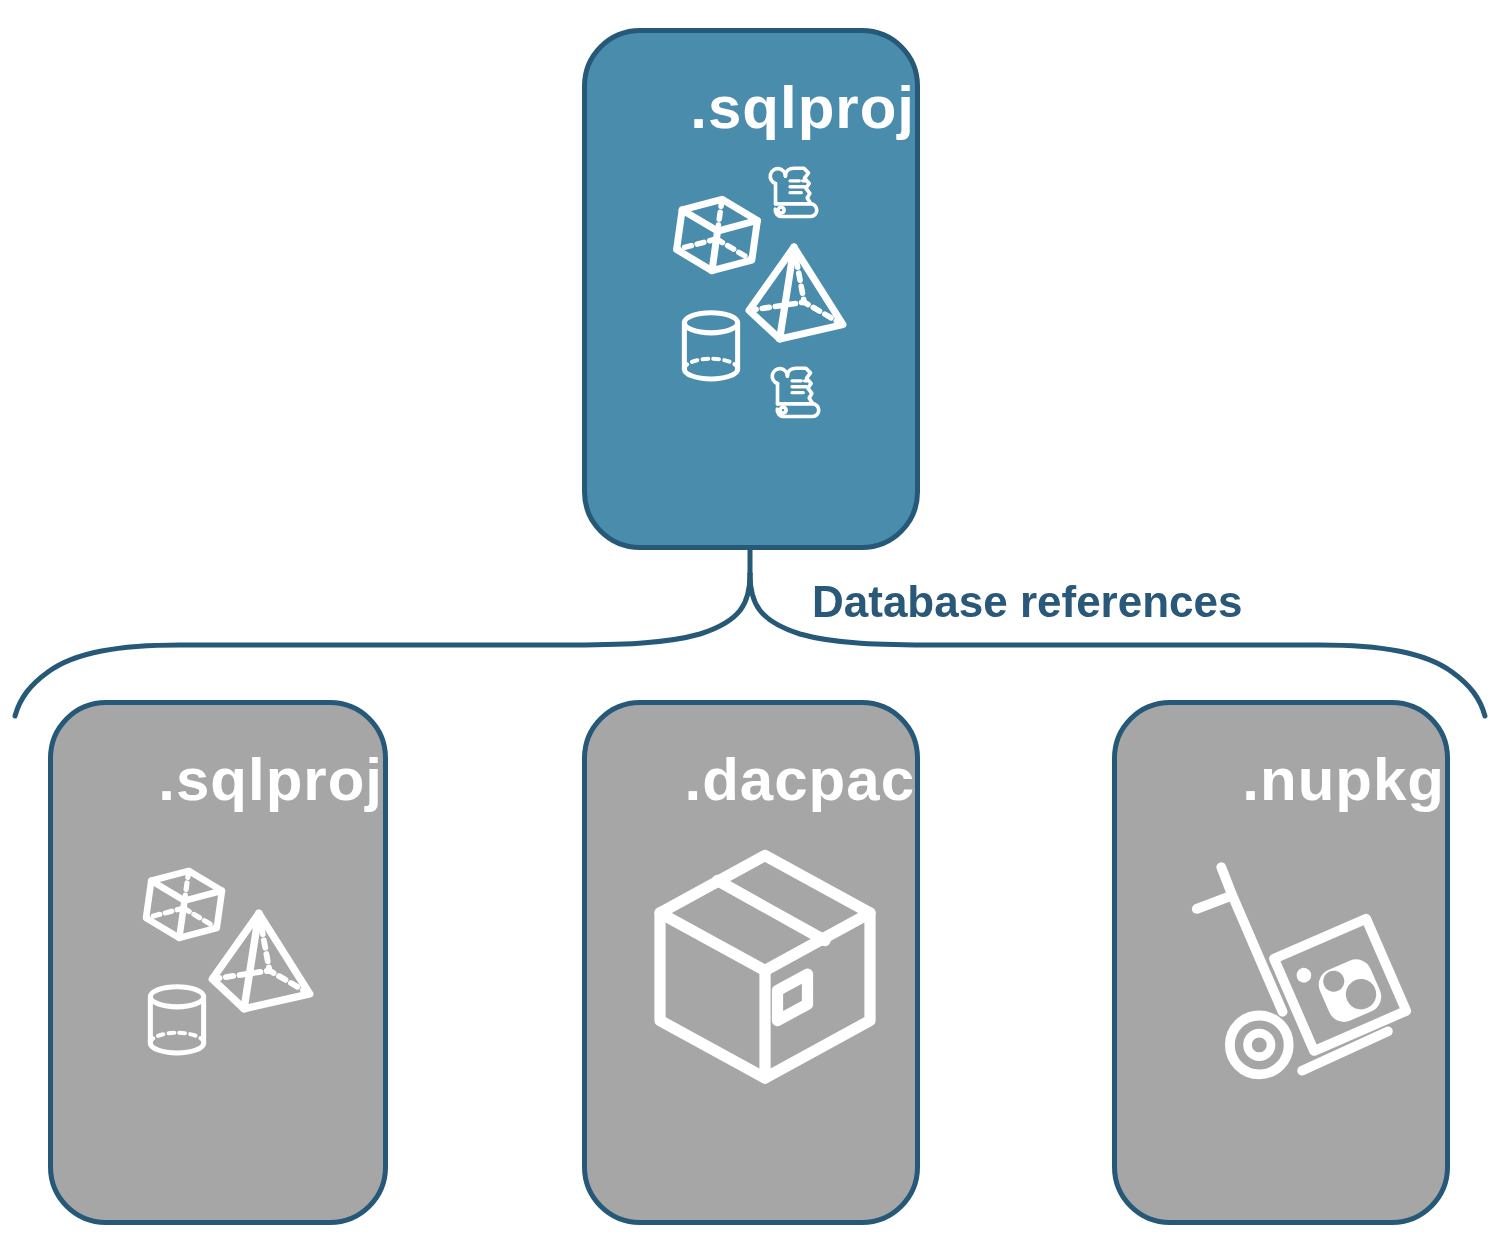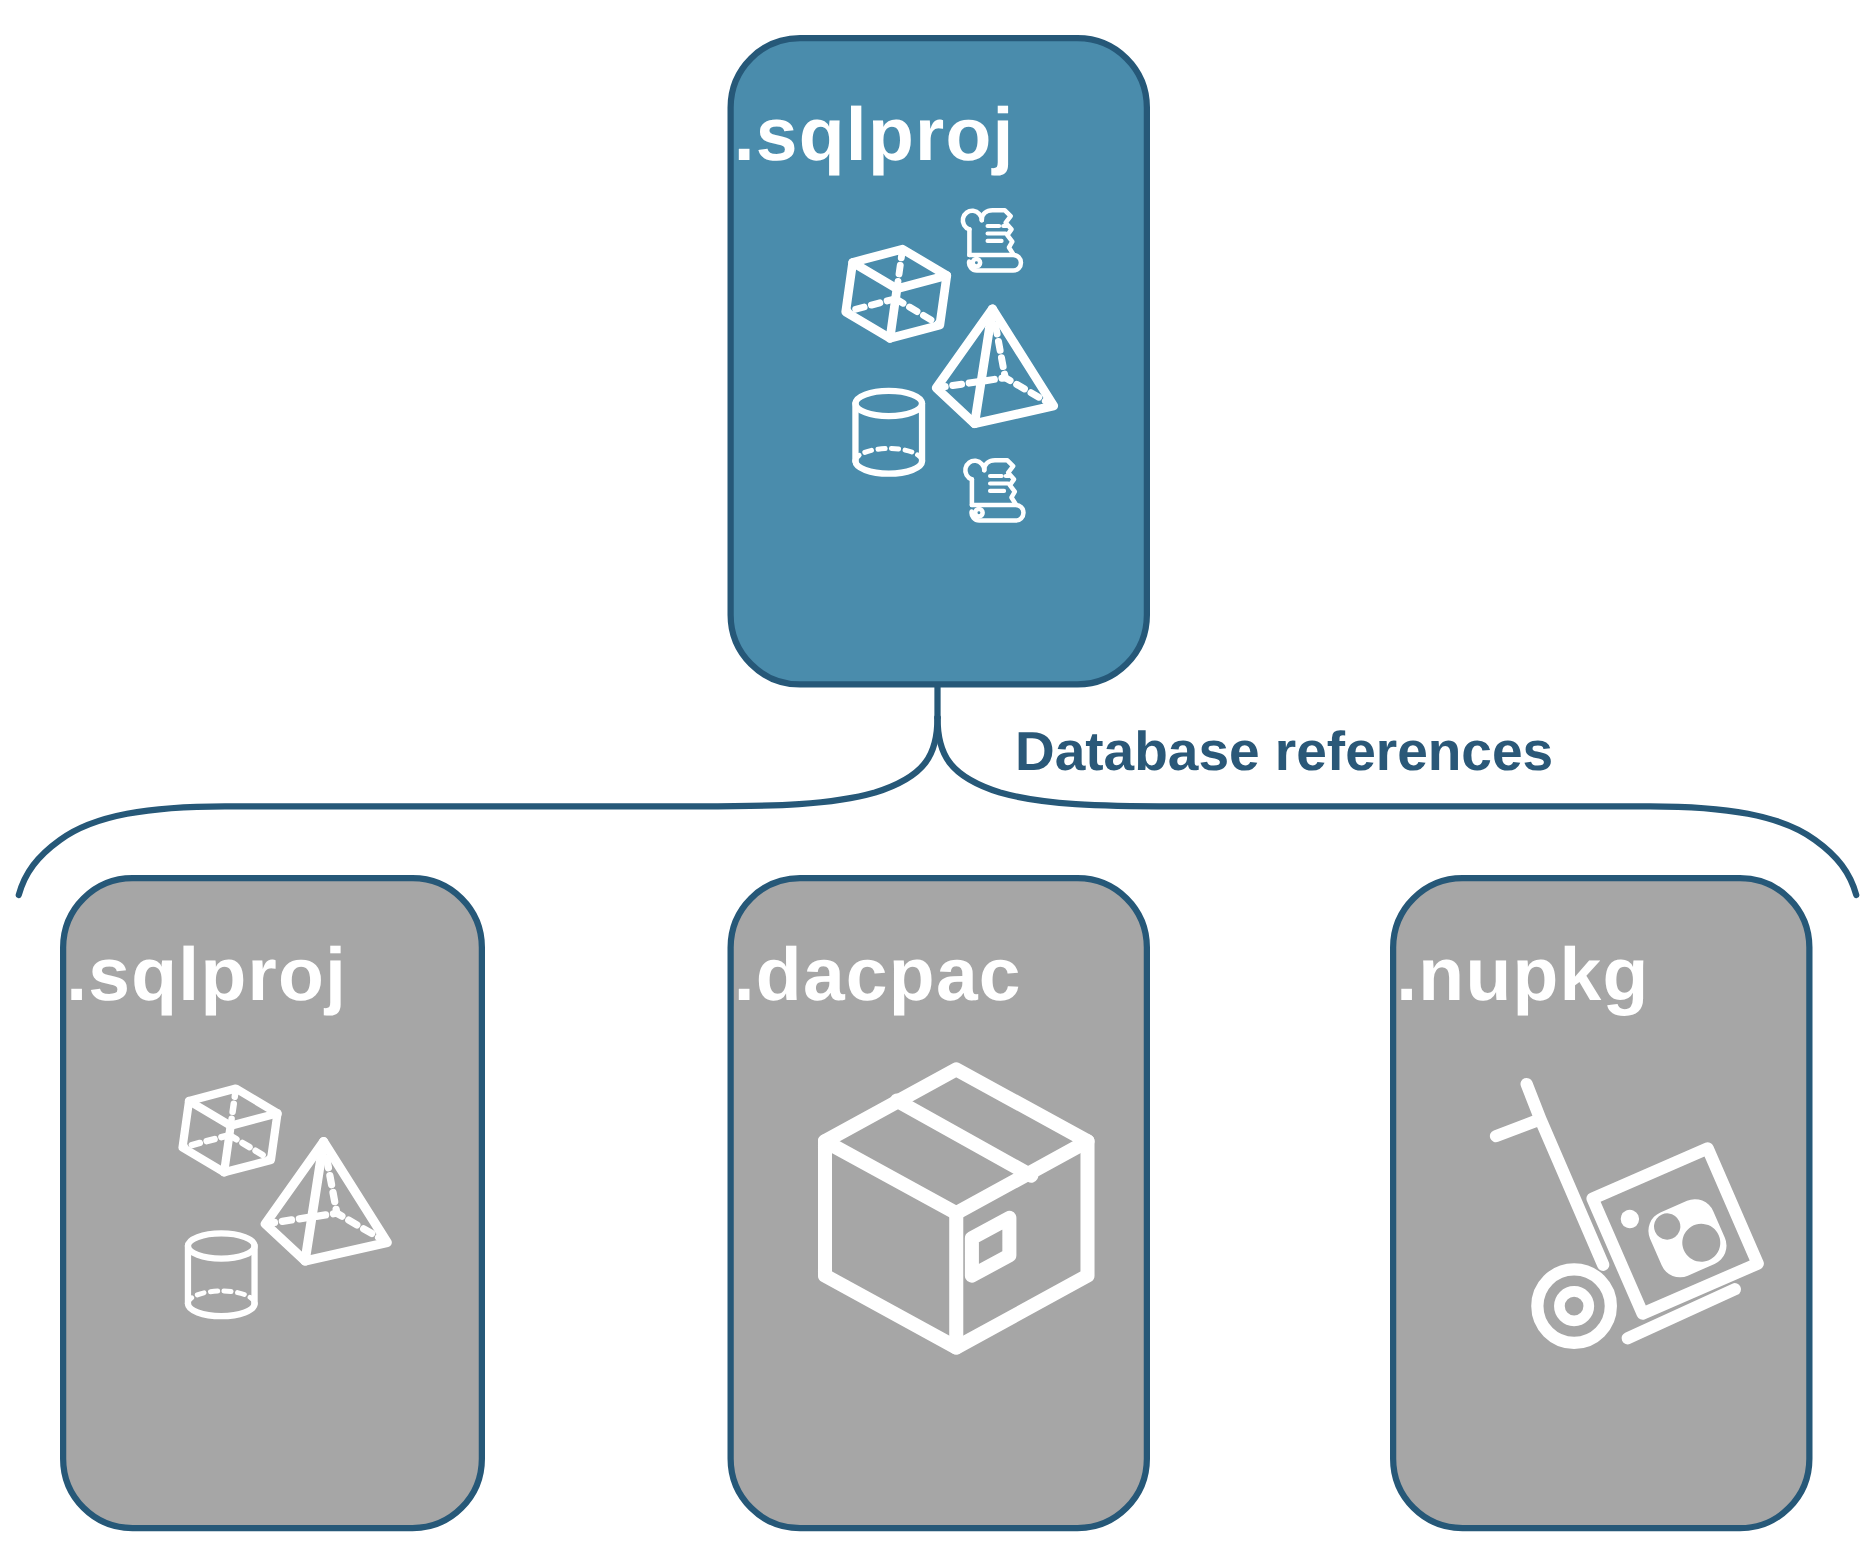--- a/index.html
+++ b/index.html
@@ -17,21 +17,21 @@
     border: 5px solid #265878;
     border-radius: 58px;
   }
   .node--root { left: 582px; top: 28px; width: 338px; height: 522px; background: #4A8CAC; }
   .node--child { top: 700px; height: 525px; background: #A6A6A6; }
   .node--c0 { left: 48px;  width: 340px; }
   .node--c1 { left: 582px; width: 338px; }
   .node--c2 { left: 1112px; width: 338px; }
   .node__label {
     margin-top: 40px;
-    text-align: left;
+    text-align: right;
     font-size: 60px;
     font-weight: bold;
     letter-spacing: 1px;
     color: #ffffff;
   }
   .icon { position: absolute; }
   .connector-svg { position: absolute; left: 0; top: 0; width: 1500px; height: 1250px; }
   .connector-label {
     position: absolute;
     left: 812px;

